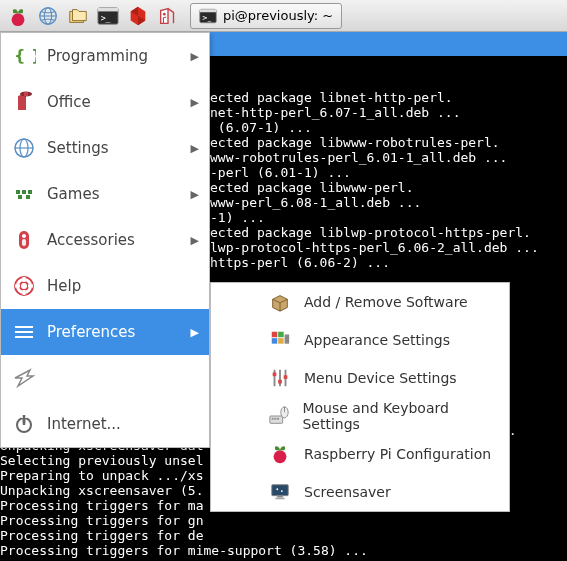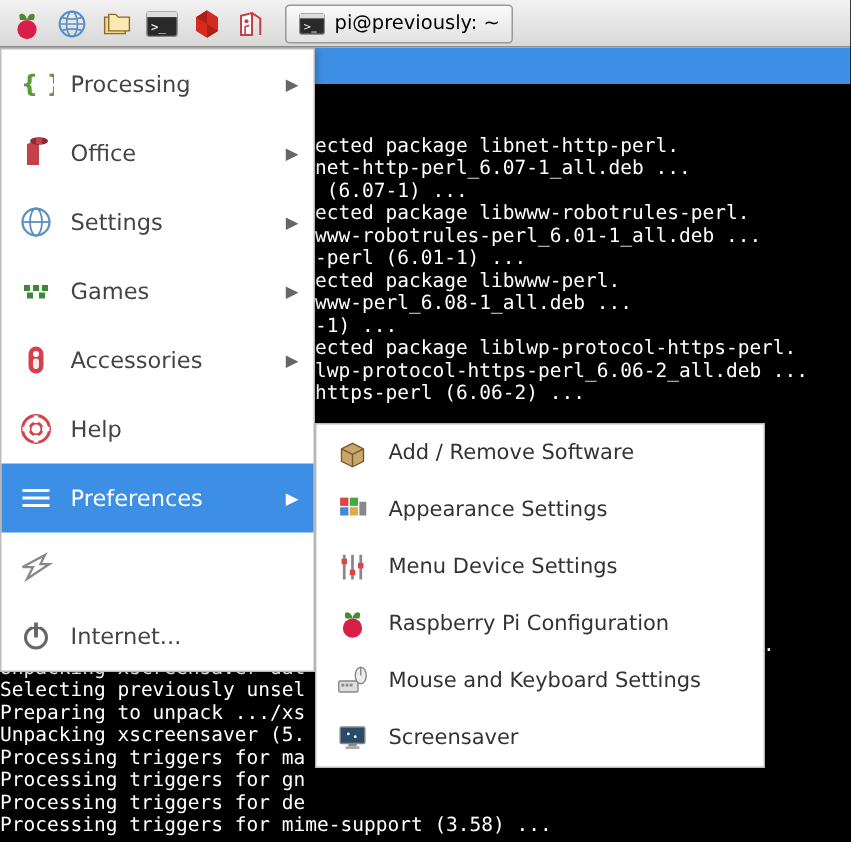--- a/index.html
+++ b/index.html
@@ -10,21 +10,21 @@
   .blue-strip { height: 24px; background: #3d8fe6; }
   .menu { position: absolute; left: 0; top: 32px; width: 210px; background: #fff; border: 1px solid #bbb; box-shadow: 2px 2px 4px rgba(0,0,0,0.2); z-index: 10; }
   .menu-item { display: flex; align-items: center; height: 46px; padding: 0 10px; cursor: pointer; position: relative; }
   .menu-item.highlight { background: #3d8fe6; color: #fff; align-items: center; }
   .menu-icon { width: 26px; height: 26px; display: flex; align-items: center; justify-content: center; margin-right: 10px; }
   .menu-label { flex: 1; font-size: 15px; color: #444; }
   .menu-item.highlight .menu-label { color: #fff; }
   .menu-arrow { font-size: 11px; color: #666; }
   .menu-item.highlight .menu-arrow { color: #fff; }
   .submenu { position: absolute; left: 210px; top: 282px; width: 300px; background: #fff; border: 1px solid #bbb; box-shadow: 2px 2px 4px rgba(0,0,0,0.2); z-index: 11; }
-  .sub-item { display: flex; align-items: center; height: 38px; padding: 0 12px; cursor: pointer; }
+  .sub-item { display: flex; align-items: center; height: 38px; padding: 0 12px; cursor: pointer; margin-left: 45px; }
   .sub-icon { width: 24px; height: 24px; display: flex; align-items: center; justify-content: center; margin-right: 12px; }
   .sub-label { font-size: 14px; color: #333; }
   .term-top { position: absolute; top: 90px; left: 210px; width: 357px; color: #fff; font-family: monospace; font-size: 13px; line-height: 15px; white-space: pre; z-index: 2; }
   .term-bottom { position: absolute; top: 408px; left: 0; width: 567px; color: #fff; font-family: monospace; font-size: 13px; line-height: 15px; white-space: pre; z-index: 2; }
 </style>
 </head>
 <body>
 
 <div class="taskbar">
   <div class="tb-icon">
@@ -104,21 +104,21 @@
 Processing triggers for de
 Processing triggers for mime-support (3.58) ...</div>
 
 <div class="menu">
   <div class="menu-item">
     <span class="menu-icon">
         <svg width="24" height="24" viewBox="0 0 24 24">
           <text x="2" y="17" font-size="16" fill="#5a9a3a" font-weight="bold">{ }</text>
         </svg>
       </span>
-    <span class="menu-label">Processing</span>
+    <span class="menu-label">Programming</span>
     <span class="menu-arrow">▶</span>
   </div>
   <div class="menu-item">
     <span class="menu-icon">
         <svg width="24" height="24" viewBox="0 0 24 24">
           <path d="M6 20 L6 6 L14 3 L14 20 Z" fill="#c4414a"></path>
           <ellipse cx="14" cy="4" rx="6" ry="2.5" fill="#8a2a32"></ellipse>
           <rect x="12" y="2" width="4" height="4" fill="#c4414a"></rect>
         </svg>
       </span>
@@ -235,42 +235,42 @@
           <rect x="4" y="6" width="4" height="4" fill="#d44"></rect>
           <rect x="10" y="14" width="4" height="4" fill="#d44"></rect>
           <rect x="16" y="9" width="4" height="4" fill="#d44"></rect>
         </svg>
       </span>
     <span class="sub-label">Menu Device Settings</span>
   </div>
   <div class="sub-item">
     <span class="sub-icon">
         <svg width="22" height="22" viewBox="0 0 24 24">
-          <circle cx="12" cy="15" r="7" fill="#d81f4a"></circle>
-          <path d="M7 8 Q5 2 10 4 Q12 6 12 8 M17 8 Q19 2 14 4 Q12 6 12 8" fill="#4a8a2a"></path>
-        </svg>
-      </span>
-    <span class="sub-label">Raspberry Pi Configuration</span>
-  </div>
-  <div class="sub-item">
-    <span class="sub-icon">
-        <svg width="22" height="22" viewBox="0 0 24 24">
           <rect x="2" y="12" width="14" height="8" rx="1" fill="#ddd" stroke="#888" stroke-width="1"></rect>
           <rect x="4" y="14" width="2" height="2" fill="#888"></rect>
           <rect x="7" y="14" width="2" height="2" fill="#888"></rect>
           <rect x="10" y="14" width="2" height="2" fill="#888"></rect>
           <ellipse cx="18" cy="8" rx="4" ry="6" fill="#eee" stroke="#888" stroke-width="1"></ellipse>
           <line x1="18" y1="2" x2="18" y2="8" stroke="#888" stroke-width="1"></line>
         </svg>
       </span>
     <span class="sub-label">Mouse and Keyboard Settings</span>
   </div>
   <div class="sub-item">
     <span class="sub-icon">
         <svg width="22" height="22" viewBox="0 0 24 24">
+          <circle cx="12" cy="15" r="7" fill="#d81f4a"></circle>
+          <path d="M7 8 Q5 2 10 4 Q12 6 12 8 M17 8 Q19 2 14 4 Q12 6 12 8" fill="#4a8a2a"></path>
+        </svg>
+      </span>
+    <span class="sub-label">Raspberry Pi Configuration</span>
+  </div>
+  <div class="sub-item">
+    <span class="sub-icon">
+        <svg width="22" height="22" viewBox="0 0 24 24">
           <rect x="3" y="4" width="18" height="12" rx="1" fill="#2a4a6a" stroke="#888" stroke-width="1"></rect>
           <rect x="9" y="16" width="6" height="2" fill="#888"></rect>
           <rect x="7" y="18" width="10" height="2" fill="#aaa"></rect>
           <circle cx="9" cy="9" r="1" fill="#fff"></circle>
           <circle cx="14" cy="11" r="1" fill="#fff"></circle>
         </svg>
       </span>
     <span class="sub-label">Screensaver</span>
   </div>
 </div>

